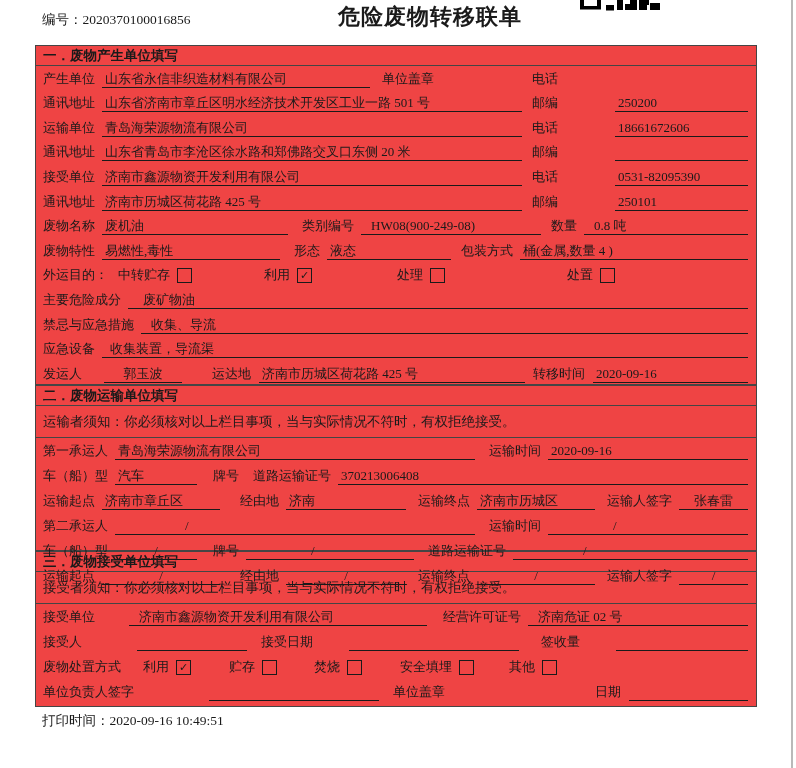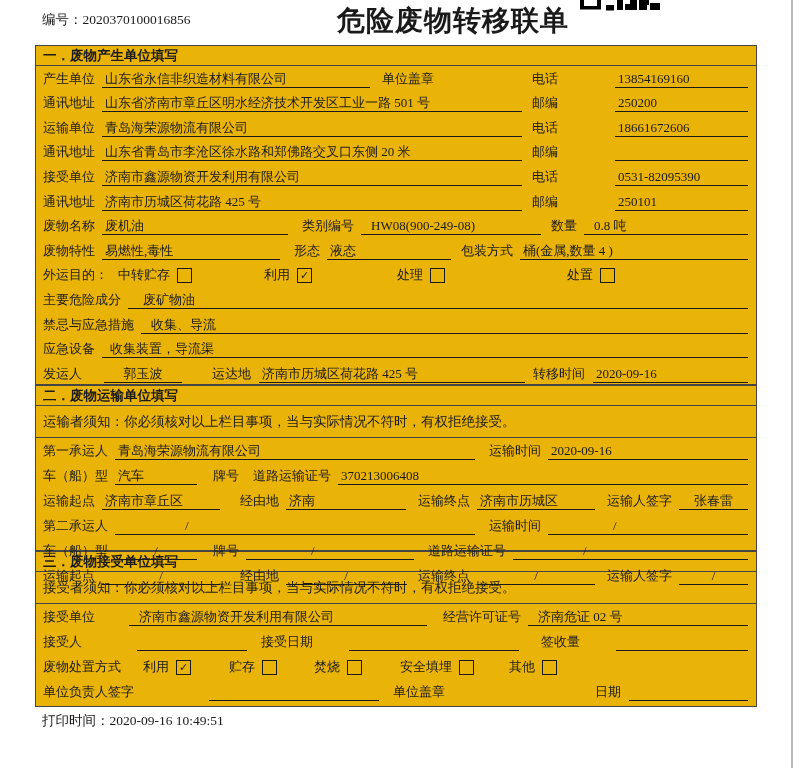--- a/index.html
+++ b/index.html
@@ -1,24 +1,24 @@
 <!DOCTYPE html>
 <html><head>
 <meta charset="utf-8">
 <style>
   html,body{margin:0;padding:0;background:#fff;}
   .page{position:relative;width:796px;height:768px;background:#fff;overflow:hidden;
         font-family:"Liberation Serif","DejaVu Serif",serif;color:#1a1a1a;font-size:13px;}
   .doc-header{position:relative;height:45px;}
   .doc-no{position:absolute;left:42px;top:11px;font-size:13.5px;white-space:nowrap;}
-  .doc-title{position:absolute;left:453px;top:2px;transform:translateX(-50%);
-             font-size:28px;font-weight:bold;white-space:nowrap;letter-spacing:1px;}
+  .doc-title{position:absolute;left:430px;top:2px;transform:translateX(-50%);
+             font-size:22px;font-weight:bold;white-space:nowrap;letter-spacing:1px;}
   .qr{position:absolute;left:580px;top:0;}
   .edge-line{position:absolute;left:791px;top:0;width:2px;height:768px;background:#b9b9b9;}
-  .box{margin-left:35px;width:722px;border:1.8px solid #454545;box-sizing:border-box;background:#eab308;}
+  .box{margin-left:35px;width:722px;border:1.8px solid #454545;box-sizing:border-box;background:#ef4444;}
   .box1{height:340px;}
   .box2{height:166px;}
   .box3{height:156px;}
   .sec-title{height:20px;line-height:19px;border-bottom:1.6px solid #454545;
              font-weight:bold;font-size:13.5px;padding-left:7px;box-sizing:border-box;}
   .notice-row{height:32px;border-bottom:1.6px solid #454545;display:flex;align-items:center;
               padding-left:7px;box-sizing:border-box;font-size:13.5px;}
   .row{display:flex;align-items:flex-end;padding:0 8px 3px 7px;box-sizing:border-box;}
   .h1{height:24.6px;} .h2{height:25px;} .h3{height:25px;}
   .lbl{white-space:nowrap;height:18px;line-height:18px;flex:0 0 auto;}
@@ -66,21 +66,20 @@
 
   <div class="box box1">
     <div class="sec-title">一．废物产生单位填写</div>
 
     <div class="row h1">
       <span class="lbl">产生单位</span>
       <span class="u" style="width:268px">山东省永信非织造材料有限公司</span>
       <span class="lbl ml12">单位盖章</span>
       <span class="rt">
         <span class="lbl">电话</span>
-        <span class="u">13854169160</span>
       </span>
     </div>
 
     <div class="row h1">
       <span class="lbl">通讯地址</span>
       <span class="u fill" style="margin-right:10px">山东省济南市章丘区明水经济技术开发区工业一路 501 号</span>
       <span class="rt">
         <span class="lbl">邮编</span>
         <span class="u">250200</span>
       </span>

